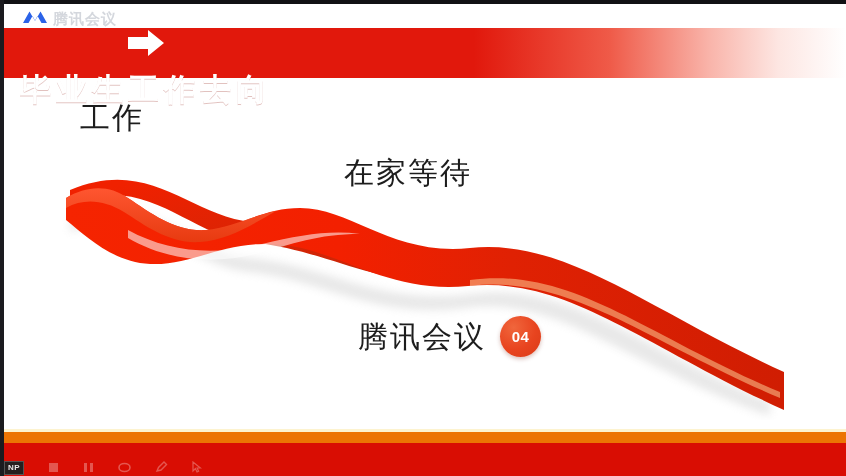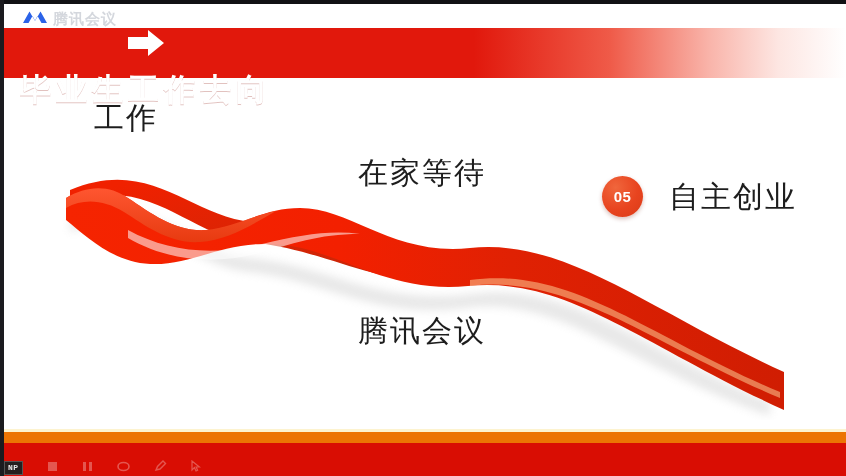--- a/index.html
+++ b/index.html
@@ -126,21 +126,21 @@
     line-height: 1;
     letter-spacing: .5px;
   }
   .item-label {
     font-family: "Liberation Serif", serif;
     font-size: 30px;
     color: #1d1d1d;
     line-height: 1;
     letter-spacing: 2px;
   }
-  .item:not(.reverse) .item-label { margin-left: 26px; }
+  .item:not(.reverse) .item-label { margin-left: 12px; }
   .item.reverse .item-label { margin-right: 14px; }
 
   
   .bar-orange {
     position: absolute;
     left: 0;
     top: 432px;
     width: 846px;
     height: 11px;
     background: #ec7403;
@@ -163,21 +163,20 @@
     z-index: 35;
   }
   .tray {
     position: absolute;
     left: 4px;
     top: 459px;
     display: flex;
     align-items: center;
     gap: 24px;
     z-index: 45;
-    font-family: Liberation Mono, monospace;
   }
   .tray-badge {
     background: #241f1f;
     color: #e8e8e8;
     font-size: 8px;
     font-weight: 700;
     line-height: 1;
     padding: 2px 3px;
     letter-spacing: .5px;
     border: 1px solid #555;
@@ -263,29 +262,26 @@
   </div>
 
   <div class="item reverse" style="left:90px; top:303px;">
   </div>
 
   <div class="item" style="left:332px; top:158px;">
     <span class="item-label">在家等待</span>
   </div>
 
   <div class="item reverse" style="left:358px; top:316px;">
+    <span class="badge">
+      <span>04</span>
+    </span>
     <span class="item-label">腾讯会议</span>
   </div>
 
-  <div class="item" style="left:602px; top:176px;">
-    <span class="badge">
-      <span>05</span>
-    </span>
-    <span class="item-label">自主创业</span>
-  </div>
 
   <div class="bar-orange"></div>
   <div class="bar-red"></div>
 
   <div class="tray">
     <span class="tray-badge">NP</span>
     <span class="tray-icon">
       <svg width="11" height="11" viewBox="0 0 11 11">
           <rect x="1" y="1" width="9" height="9" fill="#ffffff"></rect>
         </svg>

